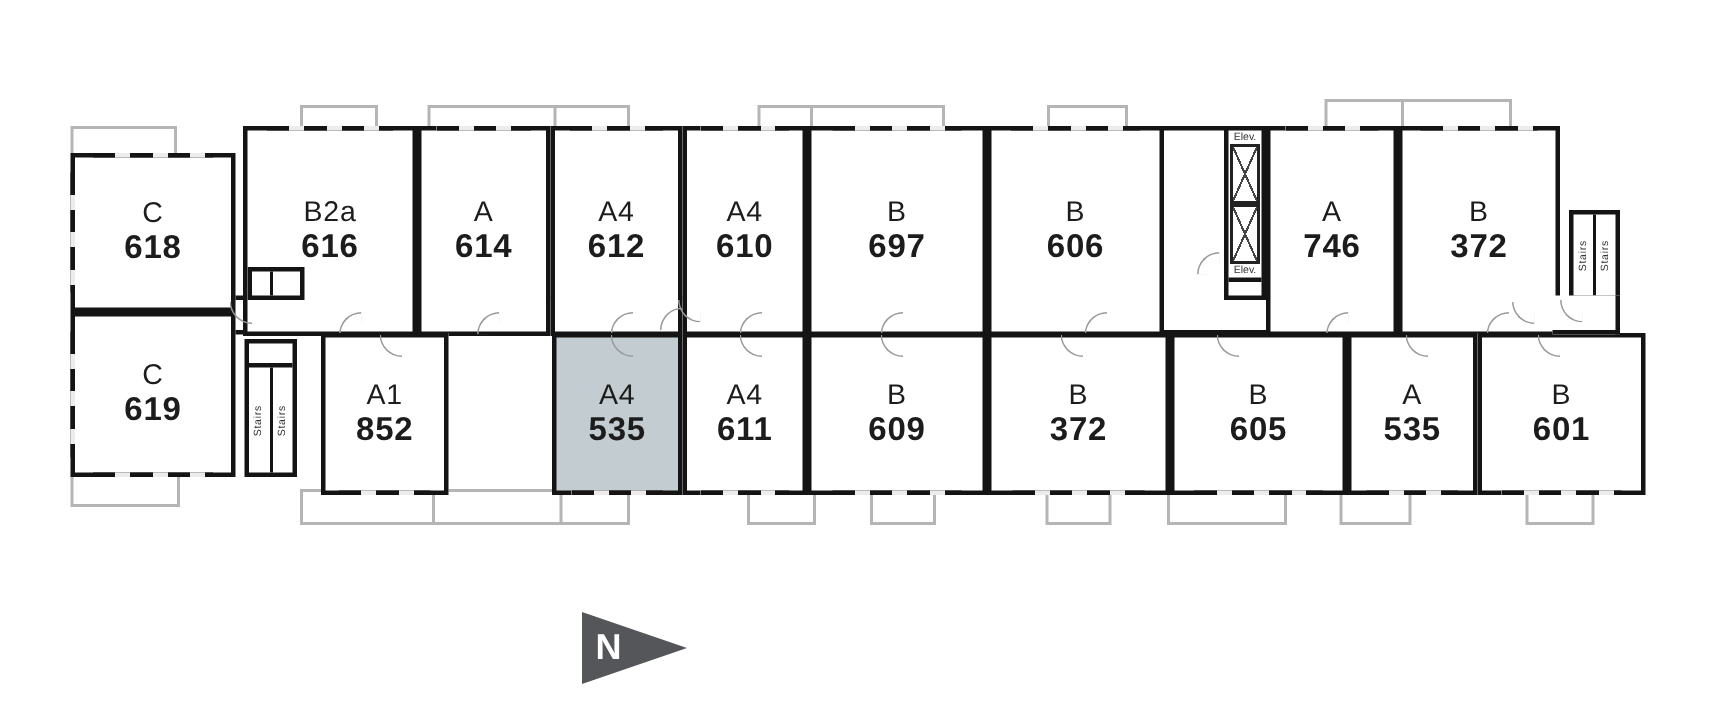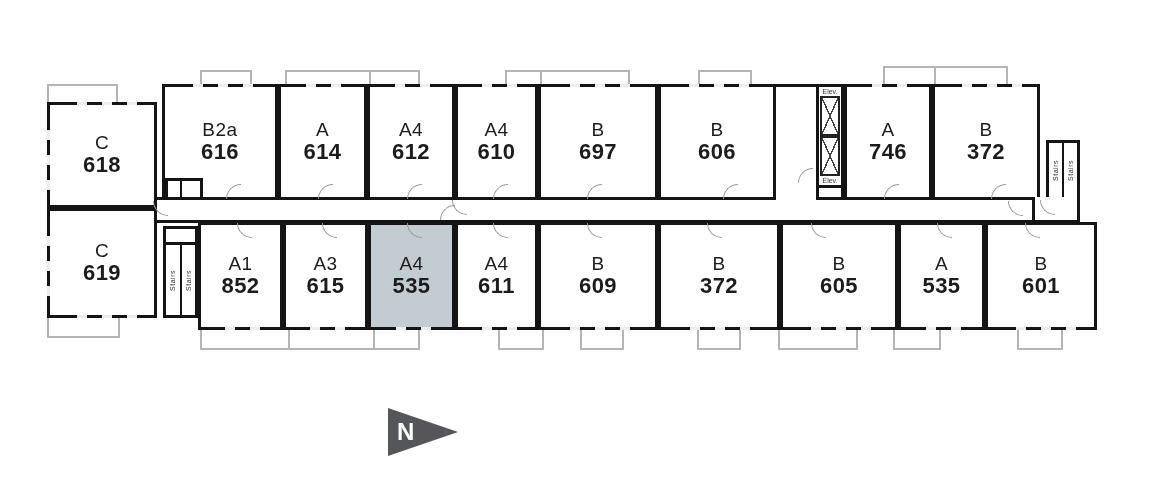--- a/index.html
+++ b/index.html
@@ -2,21 +2,21 @@
 <html><head>
 <meta charset="utf-8">
 <style>
   * { box-sizing: border-box; margin: 0; padding: 0; }
   body { background: #fff; font-family: "Liberation Sans", sans-serif; }
   .plan { position: relative; width: 1151px; height: 480px; background: #fff; overflow: hidden; }
 
   
   .unit { position: absolute; border: 3px solid #141414; background: #fff; z-index: 2;
           display: flex; align-items: center; justify-content: center; }
-  .top  { top: 84px;  height: 116px; }
+  .top  { top: 84px;  height: 140px; }
   .bot  { top: 222px; height: 108px; }
   .lbl  { text-align: center; color: #1c1c1c; line-height: 1.12; }
   .type { font-size: 19px; letter-spacing: .5px; }
   .num  { font-size: 22px; font-weight: bold; letter-spacing: .5px; }
 
   
   .win { position: absolute; z-index: 3; }
   .win-t { top: -3px; left: 12%; right: 12%; height: 3px;
            background: repeating-linear-gradient(90deg,#141414 0 15px,#ececec 15px 25px); }
   .win-b { bottom: -3px; left: 12%; right: 12%; height: 3px;
@@ -196,34 +196,26 @@
   </div>
   <div class="unit top" style="left:932px;width:108px">
     <i class="win win-t"></i>
       <i class="door door-t" style="left:55%"></i>
     <div class="lbl">
         <div class="type">B</div>
       <div class="num">372</div>
       </div>
   </div>
 
-  <div class="unit bot" style="left:198px;width:85px">
+  <div class="unit bot" style="left:214px;width:85px">
     <i class="win win-b"></i>
       <i class="door door-b" style="left:45%"></i>
     <div class="lbl">
         <div class="type">A1</div>
       <div class="num">852</div>
-      </div>
-  </div>
-  <div class="unit bot" style="left:283px;width:85px">
-    <i class="win win-b"></i>
-      <i class="door door-b" style="left:45%"></i>
-    <div class="lbl">
-        <div class="type">A3</div>
-      <div class="num">615</div>
       </div>
   </div>
   <div class="unit bot" style="left: 368px; width: 87px; background: rgb(195, 204, 209);">
     <i class="win win-b"></i>
       <i class="door door-b" style="left:45%"></i>
     <div class="lbl">
         <div class="type">A4</div>
       <div class="num">535</div>
       </div>
   </div>

